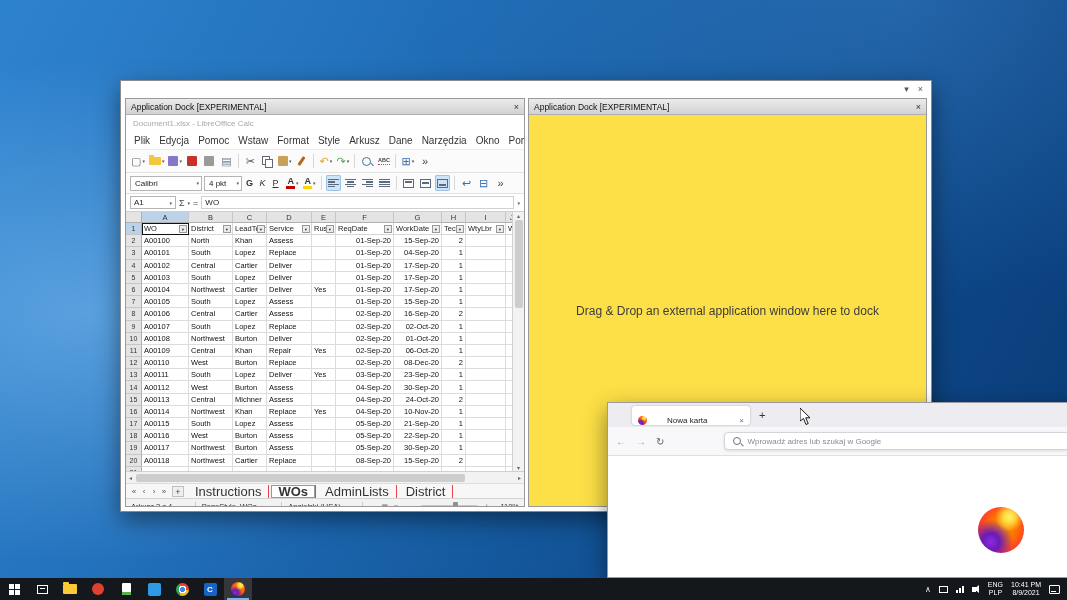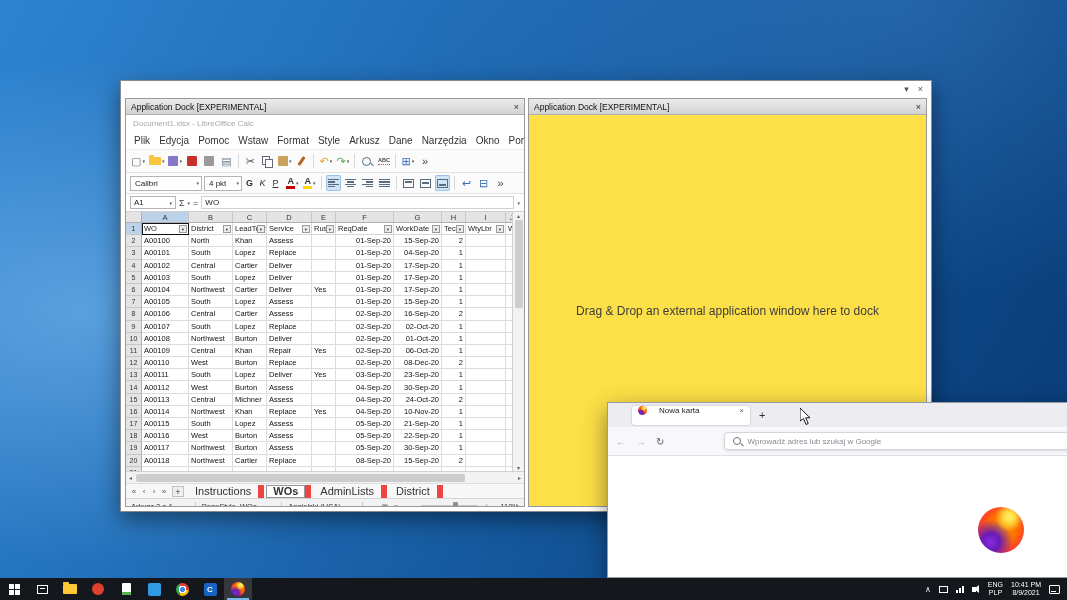--- a/index.html
+++ b/index.html
@@ -87,36 +87,36 @@
   .cell.num{justify-content:flex-end}
   .vscroll{width:12px;flex:none;background:#f2f2f2;border-left:1px solid #d0d0d0;display:flex;flex-direction:column;align-items:center;font-size:6px;color:#666;box-sizing:border-box}
   .vs-thumb{width:8px;height:88px;background:#cdcdcd;border-radius:2px;margin-top:1px}
   .vs-spacer{flex:1}
   .hscroll{height:12px;flex:none;display:flex;align-items:center;background:#f2f2f2;border-top:1px solid #d0d0d0;padding:0 3px;gap:2px;font-size:6px;color:#666;box-sizing:border-box}
   .hs-track{flex:1;height:8px;position:relative}
   .hs-thumb{position:absolute;left:2px;top:0;height:8px;width:86%;background:#cdcdcd;border-radius:2px}
   .sheetbar{height:14px;flex:none;display:flex;align-items:center;gap:2px;padding:0 4px;background:#f7f7f7;border-top:1px solid #ddd}
   .nav-btn{color:#555;font-size:8px;width:8px;text-align:center}
   .add-sheet{color:#444;width:12px;text-align:center;border:1px solid #c0c0c0;background:#efefef;height:11px;line-height:10px;font-size:9px;box-sizing:border-box;margin:0 2px}
-  .sheet-tab{padding:0 7px;height:13px;display:flex;align-items:center;color:#333;font-size:11px;border-right:6px solid #ef4444}
+  .sheet-tab{padding:0 7px;height:13px;display:flex;align-items:center;color:#333;font-size:13px;border-right:1px solid #ef4444}
   .sheet-tab.active{background:#fff;font-weight:700;box-shadow:inset 0 0 0 1px #999}
   .statusbar{height:15px;flex:none;display:flex;align-items:center;font-size:7.5px;color:#333;background:#f2f2f2;border-top:1px solid #d5d5d5;padding:0 5px;gap:6px}
   .sb-sep{width:1px;height:10px;background:#ccc}
   .sb-seg1{width:58px}.sb-seg2{width:74px}.sb-seg3{width:68px}
   .sb-ico{color:#777;font-size:7px}
   .sb-flex{flex:1}
   .zoom-track{width:58px;height:3px;background:#c9c9c9;position:relative;border-radius:2px}
   .zoom-thumb{position:absolute;left:55%;top:-3px;width:5px;height:9px;background:#8f8f8f;border-radius:1px}
   .zoom-sign{color:#555;font-size:8px}
   .zoom-val{width:24px;text-align:right}
   
   .ff{position:absolute;left:607px;top:402px;width:480px;height:176px;background:#fff;border:1px solid #9a9aa2;
       box-shadow:0 8px 22px rgba(0,0,0,.45);z-index:20;display:flex;flex-direction:column;box-sizing:border-box}
   .ff-tabbar{height:24px;flex:none;background:#ececf1;display:flex;align-items:center;padding-left:24px;gap:9px}
-  .ff-tab{width:118px;height:19px;background:#fff;border-radius:3px;box-shadow:0 0 2px rgba(0,0,0,.3);display:flex;align-items:flex-start;gap:12px;padding:0 6px;font-size:8px;color:#222;box-sizing:border-box}
+  .ff-tab{width:118px;height:19px;background:#fff;border-radius:3px;box-shadow:0 0 2px rgba(0,0,0,.3);display:flex;align-items:flex-end;gap:20px;padding:0 6px;font-size:8px;color:#222;box-sizing:border-box}
   .fav{width:9px;height:9px;border-radius:50%;flex:none;
     background:radial-gradient(circle at 68% 22%, #fff36e 0%, #ffd93d 14%, rgba(255,217,61,0) 32%),
                radial-gradient(circle at 30% 78%, #8a2be2 0%, #6a1bb5 20%, rgba(106,27,181,0) 50%),
                radial-gradient(circle at 55% 45%, #ff9500 0%, #ff6d00 42%, #ff3d2e 68%, #e0218a 88%, #b5179e 100%)}
   .ff-tab .x{margin-left:auto;color:#666;font-size:8px}
   .ff-newtab{color:#333;font-size:11px}
   .ff-nav{height:28px;flex:none;background:#f8f8fa;border-bottom:1px solid #dfdfe4;display:flex;align-items:center;padding:0 8px}
   .nav-ico{color:#a0a0aa;font-size:10px;margin-right:10px}
   .nav-ico.reload{color:#5b5b66}
   .ff-url{flex:1;height:18px;margin-left:50px;margin-right:8px;background:#fff;border:1px solid #d4d4dc;border-radius:4px;

